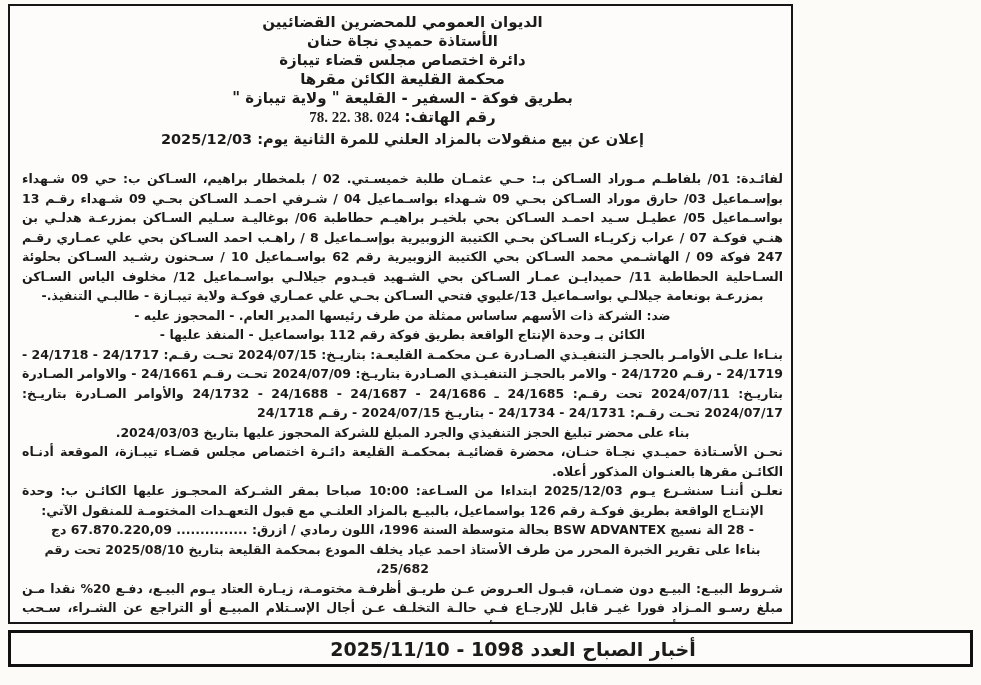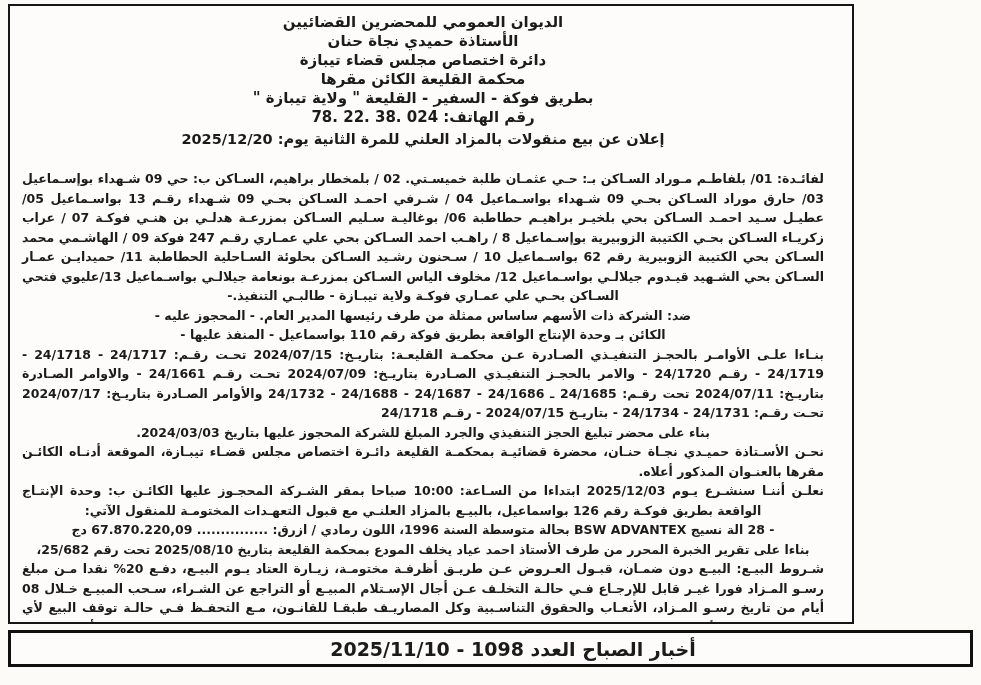--- a/index.html
+++ b/index.html
@@ -11,25 +11,25 @@
     -webkit-font-smoothing: antialiased;
   }
   .page {
     position: relative;
     width: 981px; height: 685px;
     background: #fcfbf8;
   }
   .main-box {
     position: absolute;
     left: 8px; top: 4px;
-    width: 846px; height: 620px;
+    width: 785px; height: 620px;
     border: 2px solid #161616;
     background: #fdfcfa;
     direction: rtl;
-    padding: 7px 28px 0 12px;
+    padding: 7px 8px 0 12px;
     overflow: hidden;
   }
   .hdr-line {
     text-align: center;
     font-weight: bold;
     font-size: 15px;
     line-height: 19px;
     letter-spacing: 0.2px;
   }
   .notice-title {
@@ -64,46 +64,46 @@
     display: flex;
     align-items: center;
     justify-content: center;
   }
   .footer-text {
     font-weight: bold;
     font-size: 19px;
     letter-spacing: 0.3px;
     margin-left: 45px;
   }
-  .ltr { direction: ltr; unicode-bidi: isolate; }
+  .ltr { direction: ltr; unicode-bidi: isolate; font-family: Liberation Serif, serif; }
 </style>
 </head>
 <body>
 
 <div class="page">
 
   <div class="main-box">
 
     <div>
       <div class="hdr-line">الديوان العمومي للمحضرين القضائيين</div>
       <div class="hdr-line">الأستاذة حميدي نجاة حنان</div>
       <div class="hdr-line">دائرة اختصاص مجلس قضاء تيبازة</div>
       <div class="hdr-line">محكمة القليعة الكائن مقرها</div>
       <div class="hdr-line">بطريق فوكة - السفير - القليعة " ولاية تيبازة "</div>
       <div class="hdr-line">
         <span>رقم الهاتف:</span>
         <span class="ltr">78. 22. 38. 024</span>
       </div>
-      <div class="notice-title">إعلان عن بيع منقولات بالمزاد العلني للمرة الثانية يوم: 2025/12/20</div>
+      <div class="notice-title">إعلان عن بيع منقولات بالمزاد العلني للمرة الثانية يوم: 2025/12/03</div>
     </div>
 
     <div class="body-text">
       <p class="just-cl">لفائـدة: 01/ بلفاطـم مـوراد السـاكن بـ: حـي عثمـان طلبة خميسـتي. 02 / بلمخطار براهيم، السـاكن ب: حي 09 شـهداء بوإسـماعيل 03/ حارق موراد السـاكن بحـي 09 شـهداء بواسـماعيل 04 / شـرفي احمـد السـاكن بحـي 09 شـهداء رقـم 13 بواسـماعيل 05/ عطيـل سـيد احمـد السـاكن بحي بلخيـر براهيـم حطاطبة 06/ بوغاليـة سـليم السـاكن بمزرعـة هدلـي بن هنـي فوكـة 07 / عراب زكريـاء السـاكن بحـي الكتيبة الزوبيرية بوإسـماعيل 8 / راهـب احمد السـاكن بحي علي عمـاري رقـم 247 فوكة 09 / الهاشـمي محمد السـاكن بحي الكتيبة الزوبيرية رقم 62 بواسـماعيل 10 / سـحنون رشـيد السـاكن بحلوئة السـاحلية الحطاطبة 11/ حميدايـن عمـار السـاكن بحي الشـهيد قيـدوم جيلالـي بواسـماعيل 12/ مخلوف الياس السـاكن بمزرعـة بونعامة جيلالـي بواسـماعيل 13/عليوي فتحي السـاكن بحـي علي عمـاري فوكـة ولاية تيبـازة - طالبـي التنفيذ.-</p>
       <p class="center">ضد: الشركة ذات الأسهم ساساس ممثلة من طرف رئيسها المدير العام. - المحجوز عليه -</p>
-      <p class="center">الكائن بـ وحدة الإنتاج الواقعة بطريق فوكة رقم 110 بواسماعيل - المنفذ عليها -</p>
+      <p class="center">الكائن بـ وحدة الإنتاج الواقعة بطريق فوكة رقم 112 بواسماعيل - المنفذ عليها -</p>
       <p>بنـاءا علـى الأوامـر بالحجـز التنفيـذي الصـادرة عـن محكمـة القليعـة: بتاريـخ: 2024/07/15 تحـت رقـم: 24/1717 - 24/1718 - 24/1719 - رقـم 24/1720 - والامر بالحجـز التنفيـذي الصـادرة بتاريـخ: 2024/07/09 تحـت رقـم 24/1661 - والاوامر الصـادرة بتاريـخ: 2024/07/11 تحت رقـم: 24/1685 ـ 24/1686 - 24/1687 - 24/1688 - 24/1732 والأوامر الصـادرة بتاريـخ: 2024/07/17 تحـت رقـم: 24/1731 - 24/1734 - بتاريـخ 2024/07/15 - رقـم 24/1718</p>
       <p class="center">بناء على محضر تبليغ الحجز التنفيذي والجرد المبلغ للشركة المحجوز عليها بتاريخ 2024/03/03.</p>
       <p>نحـن الأسـتاذة حميـدي نجـاة حنـان، محضرة قضائيـة بمحكمـة القليعة دائـرة اختصاص مجلس قضـاء تيبـازة، الموقعة أدنـاه الكائـن مقرها بالعنـوان المذكور أعلاه.</p>
       <p class="just-cl">نعلـن أننـا سنشـرع يـوم 2025/12/03 ابتداءا من السـاعة: 10:00 صباحا بمقر الشـركة المحجـوز عليها الكائـن ب: وحدة الإنتـاج الواقعة بطريق فوكـة رقم 126 بواسماعيل، بالبيـع بالمزاد العلنـي مع قبول التعهـدات المختومـة للمنقول الآتي:</p>
       <p class="center">- 28 الة نسيج BSW ADVANTEX بحالة متوسطة السنة 1996، اللون رمادي / ازرق: ............... 67.870.220,09 دج</p>
       <p class="center">بناءا على تقرير الخبرة المحرر من طرف الأستاذ احمد عياد يخلف المودع بمحكمة القليعة بتاريخ 2025/08/10 تحت رقم 25/682،</p>
       <p class="just-cl">شـروط البيـع: البيـع دون ضمـان، قبـول العـروض عـن طريـق أظرفـة مختومـة، زيـارة العتاد يـوم البيـع، دفـع 20% نقدا مـن مبلغ رسـو المـزاد فورا غيـر قابل للإرجـاع فـي حالـة التخلـف عـن أجال الإسـتلام المبيـع أو التراجع عن الشـراء، سـحب المبيـع خـلال 08 أيام من تاريخ رسـو المـزاد، الأتعـاب والحقوق التناسـبية وكل المصاريـف طبقـا للقانـون، مـع التحفـظ فـي حالـة توقف البيع لأي سـبب من الأسـباب، لمزيـد من المعلومـات، يمكـن الإتصال بمكتـب المحضرة القضائية بالعنـوان والهاتف المذكـورة أعلاه.</p>
     </div>
 
     <div class="sig">المحضرة القضائية</div>

